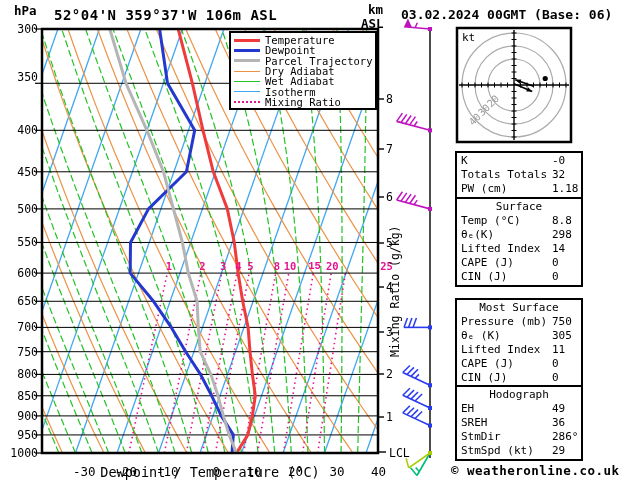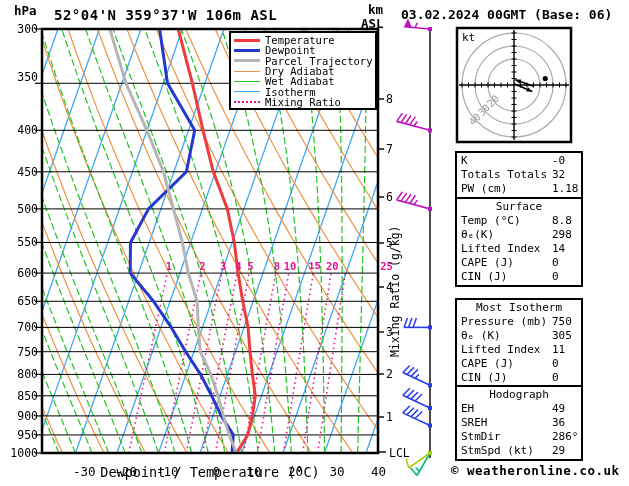--- a/index.html
+++ b/index.html
@@ -363,21 +363,21 @@
     </div>
   <div class="sbox" id="sbox1" style="top:197px">
     <div class="stitle">Surface</div>
   <div class="srow"><span>Temp (°C)</span><span class="sval">8.8</span></div>
       <div class="srow"><span>θₑ(K)</span><span class="sval">298</span></div>
       <div class="srow"><span>Lifted Index</span><span class="sval">14</span></div>
       <div class="srow"><span>CAPE (J)</span><span class="sval">0</span></div>
       <div class="srow"><span>CIN (J)</span><span class="sval">0</span></div>
     </div>
   <div class="sbox" id="sbox2" style="top:298px">
-    <div class="stitle">Most Isotherm</div>
+    <div class="stitle">Most Surface</div>
   <div class="srow"><span>Pressure (mb)</span><span class="sval">750</span></div>
       <div class="srow"><span>θₑ (K)</span><span class="sval">305</span></div>
       <div class="srow"><span>Lifted Index</span><span class="sval">11</span></div>
       <div class="srow"><span>CAPE (J)</span><span class="sval">0</span></div>
       <div class="srow"><span>CIN (J)</span><span class="sval">0</span></div>
     </div>
   <div class="sbox" id="sbox3" style="top:385px">
     <div class="stitle">Hodograph</div>
   <div class="srow"><span>EH</span><span class="sval">49</span></div>
       <div class="srow"><span>SREH</span><span class="sval">36</span></div>

